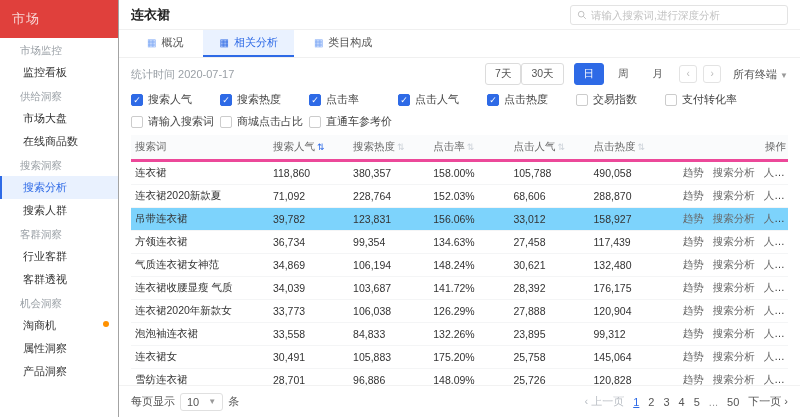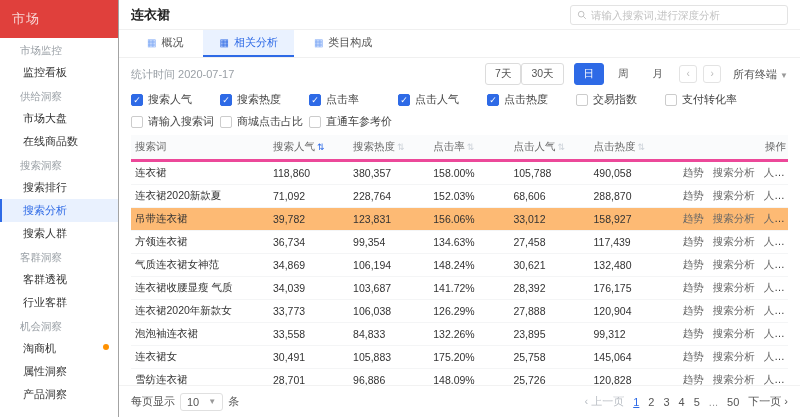--- a/index.html
+++ b/index.html
@@ -47,21 +47,21 @@
   .cb.checked { background:#2e6ae6; border-color:#2e6ae6; }
 
   .table-wrap { flex:1; padding:0 12px; overflow:hidden; }
   table { width:100%; border-collapse:collapse; table-layout:fixed; font-size:10.5px; }
   col.c-kw { width:21%; } col.c-num { width:12.2%; } col.c-op { width:auto; }
   thead th { background:#fafbfc; color:#666; font-weight:normal; text-align:left; padding:5px 4px; border-bottom:3px solid #ec4899; }
   thead th.op { text-align:right; padding-right:2px; }
   .sort { color:#ccd2d9; font-size:9px; margin-left:2px; cursor:pointer; }
   .sort.on { color:#2e6ae6; }
   tbody td { padding:4px 4px; border-bottom:1px solid #f4f5f6; color:#333; white-space:nowrap; overflow:hidden; text-overflow:ellipsis; }
-  tbody tr.hl { background:#fdba74; }
+  tbody tr.hl { background:#7dd3fc; }
   td.op { text-align:right; padding-right:2px; }
   .act { color:#666; cursor:pointer; margin-left:9px; }
 
   .footer { height:32px; flex-shrink:0; display:flex; align-items:center; justify-content:space-between; padding:0 12px; border-top:1px solid #f2f2f2; }
   .pp { display:flex; align-items:center; gap:5px; color:#555; }
   .pp-select { border:1px solid #e0e0e0; border-radius:3px; padding:2px 6px; display:flex; align-items:center; gap:6px; cursor:pointer; color:#555; }
   .pager { display:flex; align-items:center; gap:9px; color:#555; }
   .pg { cursor:pointer; }
   .pg.active { color:#2e6ae6; text-decoration:underline; }
   .pg.ellipsis { color:#999; cursor:default; }
@@ -73,26 +73,25 @@
 
 <div class="sidebar">
   <div class="logo">市场</div>
   <div>
       <div class="group-label">市场监控</div>
       <div class="side-item">监控看板</div>
       <div class="group-label">供给洞察</div>
       <div class="side-item">市场大盘</div>
       <div class="side-item">在线商品数</div>
       <div class="group-label">搜索洞察</div>
-      <div class="side-item">搜索排行</div>
       <div class="side-item active">搜索分析</div>
       <div class="side-item">搜索人群</div>
       <div class="group-label">客群洞察</div>
+      <div class="side-item">行业客群</div>
       <div class="side-item">客群透视</div>
-      <div class="side-item">行业客群</div>
       <div class="group-label">机会洞察</div>
       <div class="side-item">淘商机<span class="dot"></span></div>
       <div class="side-item">属性洞察</div>
       <div class="side-item">产品洞察</div>
     </div>
 </div>
 
 <div class="main">
 
   <div class="topbar">

